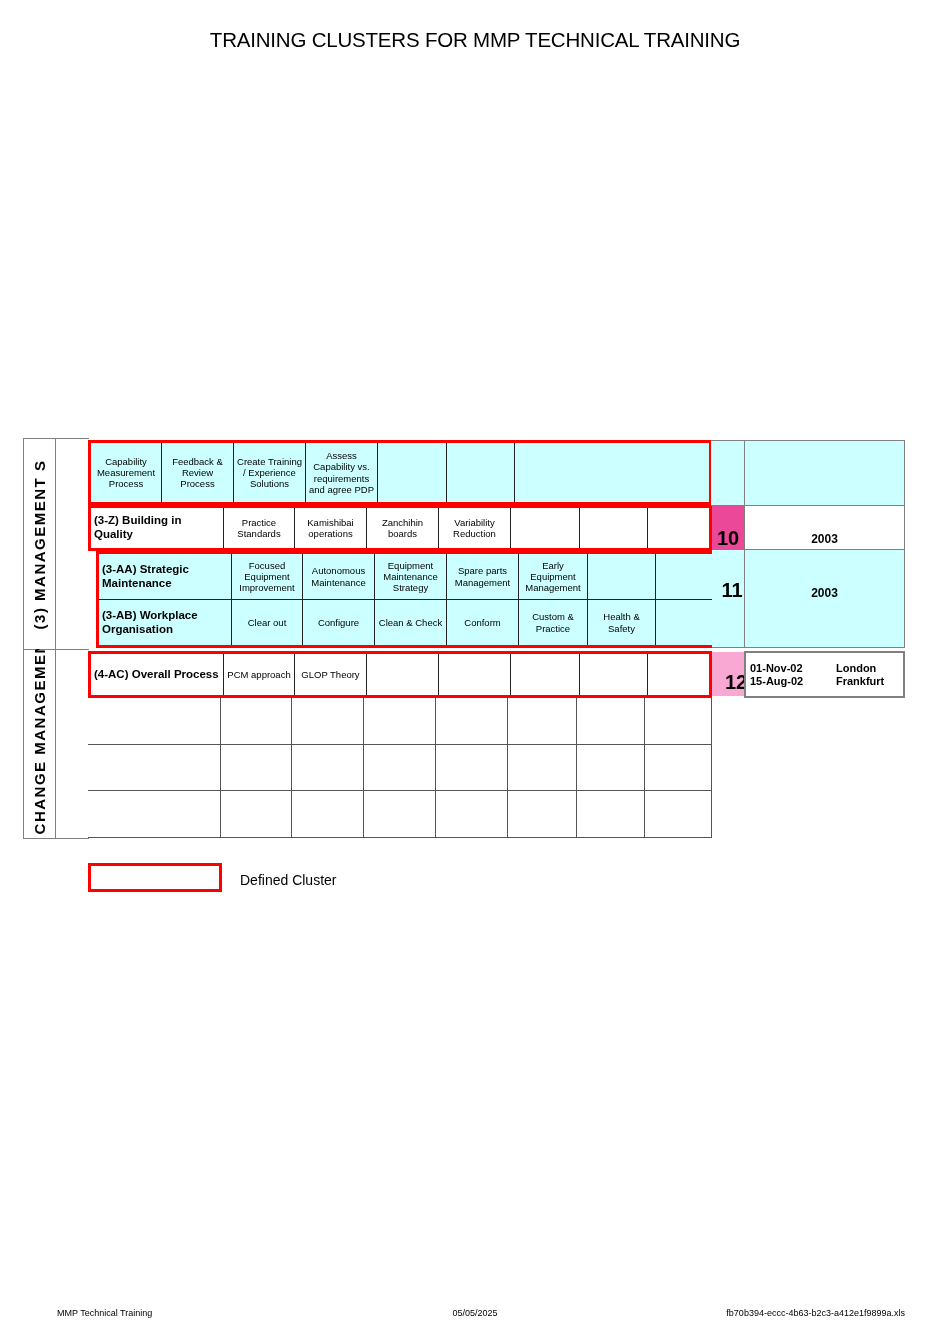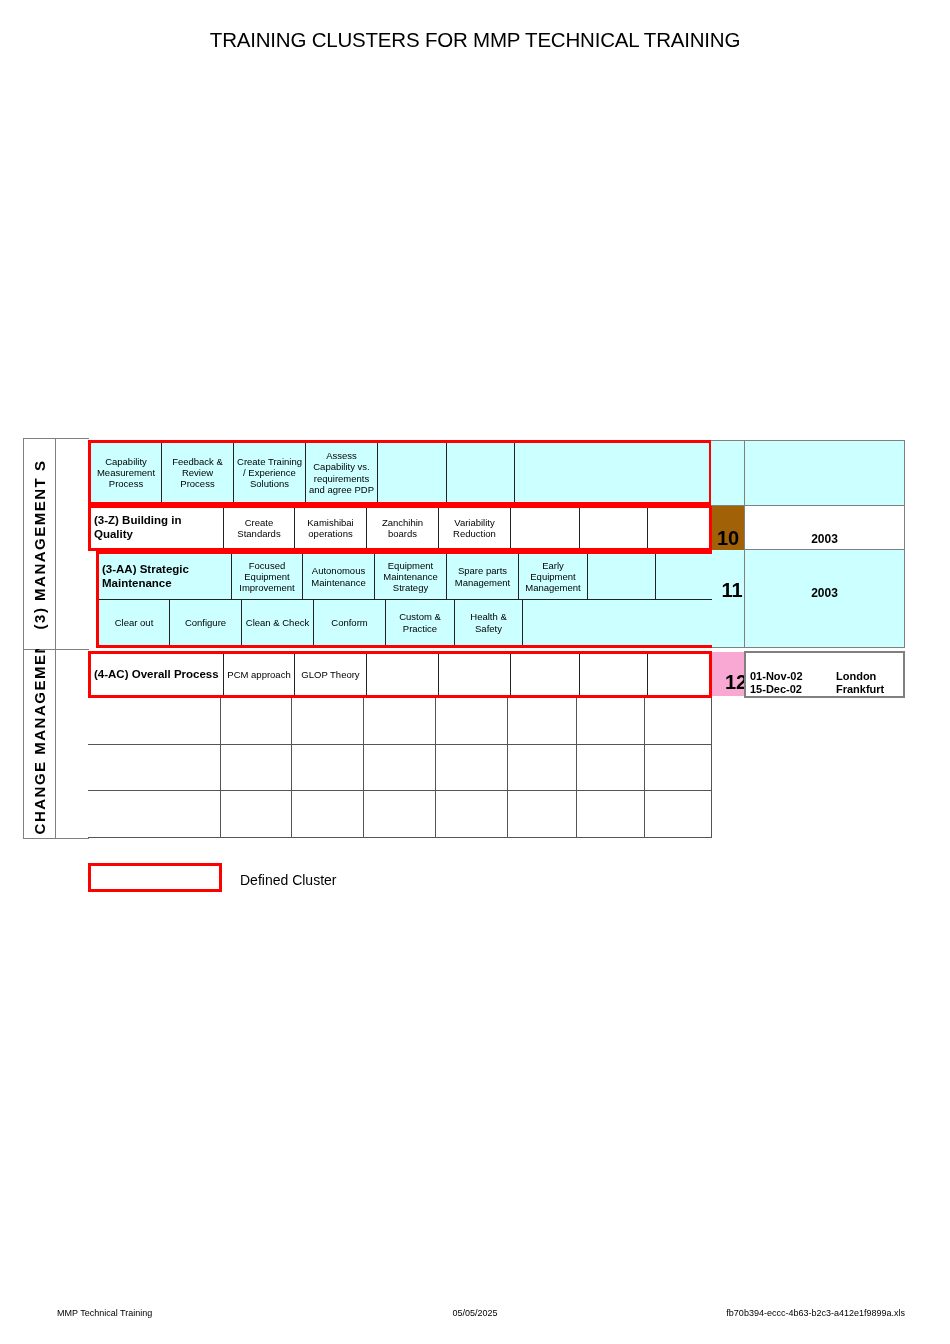--- a/index.html
+++ b/index.html
@@ -34,29 +34,29 @@
   #box-3z{top:505px;height:46px;}
   #box-3aa{top:551px;height:97px;margin-left:8px;}
   #box-4ac{top:651px;height:47px;}
 
   
   .abs{position:absolute;box-sizing:border-box;}
   #rr-top{left:711px;top:440px;width:194px;height:66px;background:#CCFFFF;
           border-top:1px solid #808080;border-bottom:1px solid #808080;border-right:1px solid #808080;}
   #rr-vline{left:744px;top:440px;width:1px;height:208px;background:#808080;}
   .numcell{display:flex;justify-content:center;font-weight:bold;font-size:20px;}
-  #rr-n10{left:712px;top:506px;width:32px;height:44px;background:#a16207;align-items:flex-end;}
+  #rr-n10{left:712px;top:506px;width:32px;height:44px;background:#ec4899;align-items:flex-end;}
   #rr-y10{left:745px;top:506px;width:160px;height:44px;background:#fff;border-right:1px solid #808080;border-bottom:1px solid #808080;
           display:flex;align-items:flex-end;justify-content:center;font-weight:bold;font-size:12px;padding-bottom:3px;}
   #rr-n11{left:712px;top:550px;width:32px;height:98px;background:#CCFFFF;align-items:center;padding-bottom:16px;border-bottom:1px solid #808080;padding-left:8px;}
   #rr-y11{left:745px;top:550px;width:160px;height:98px;background:#CCFFFF;border-right:1px solid #808080;border-bottom:1px solid #808080;
           display:flex;align-items:center;justify-content:center;font-weight:bold;font-size:12px;padding-bottom:12px;}
   #rr-n12{left:712px;top:652px;width:48px;height:44px;background:#f9a8d4;align-items:flex-end;padding-bottom:2px;text-align:right;}
   #rr-dates{left:744px;top:651px;width:161px;height:47px;background:#fff;border:2px solid #808080;
-            display:flex;flex-direction:column;justify-content:flex-end;padding-left:4px;font-weight:bold;font-size:11px;line-height:13px;}
+            display:flex;flex-direction:column;justify-content:center;padding-left:4px;font-weight:bold;font-size:11px;line-height:13px;}
   .sess{display:flex;}
   .sess .d{width:86px;flex:none;}
 
   
   #lower-grid{position:absolute;left:88px;top:698px;width:624px;height:140px;display:flex;flex-direction:column;}
   .lrow{flex:1;display:flex;border-bottom:1px solid #555;}
   .lcell{border-right:1px solid #555;box-sizing:border-box;}
 
   
   #legend-box{left:88px;top:863px;width:134px;height:29px;border:3px solid #FF0000;background:#fff;}
@@ -92,21 +92,21 @@
       <div class="cell w4">Assess Capability vs. requirements and agree PDP</div>
       <div class="cell w5"></div>
       <div class="cell w6"></div>
       <div class="cell w7"></div>
     </div>
   </div>
 
   <div class="cluster" id="box-3z">
     <div class="crow">
       <div class="cell title w0">(3-Z) Building in Quality</div>
-      <div class="cell w1">Create Standards</div>
+      <div class="cell w1">Practice Standards</div>
       <div class="cell w2">Kamishibai operations</div>
       <div class="cell w3">Zanchihin boards</div>
       <div class="cell w4">Variability Reduction</div>
       <div class="cell w5"></div>
       <div class="cell w6"></div>
       <div class="cell w7"></div>
     </div>
   </div>
 
   <div class="cluster cyan" id="box-3aa">
@@ -114,20 +114,21 @@
       <div class="cell title w0">(3-AA) Strategic Maintenance</div>
       <div class="cell w1">Focused Equipment Improvement</div>
       <div class="cell w2">Autonomous Maintenance</div>
       <div class="cell w3">Equipment Maintenance Strategy</div>
       <div class="cell w4">Spare parts Management</div>
       <div class="cell w5">Early Equipment Management</div>
       <div class="cell w6"></div>
       <div class="cell w7"></div>
     </div>
     <div class="crow sep">
+      <div class="cell title w0">(3-AB) Workplace Organisation</div>
       <div class="cell w1">Clear out</div>
       <div class="cell w2">Configure</div>
       <div class="cell w3">Clean &amp; Check</div>
       <div class="cell w4">Conform</div>
       <div class="cell w5">Custom &amp; Practice</div>
       <div class="cell w6">Health &amp; Safety</div>
       <div class="cell w7"></div>
     </div>
   </div>
 
@@ -150,21 +151,21 @@
   <div class="abs numcell" id="rr-n11">11</div>
   <div class="abs" id="rr-y11">2003</div>
   <div class="abs" id="rr-vline"></div>
   <div class="abs numcell" id="rr-n12">12</div>
   <div class="abs" id="rr-dates">
     <div class="sess">
       <span class="d">01-Nov-02</span>
       <span>London</span>
     </div>
     <div class="sess">
-      <span class="d">15-Dec-02</span>
+      <span class="d">15-Aug-02</span>
       <span>Frankfurt</span>
     </div>
   </div>
 
   <div id="lower-grid">
     <div class="lrow">
       <div class="lcell w0"></div>
         <div class="lcell w1"></div>
         <div class="lcell w2"></div>
         <div class="lcell w3"></div>

